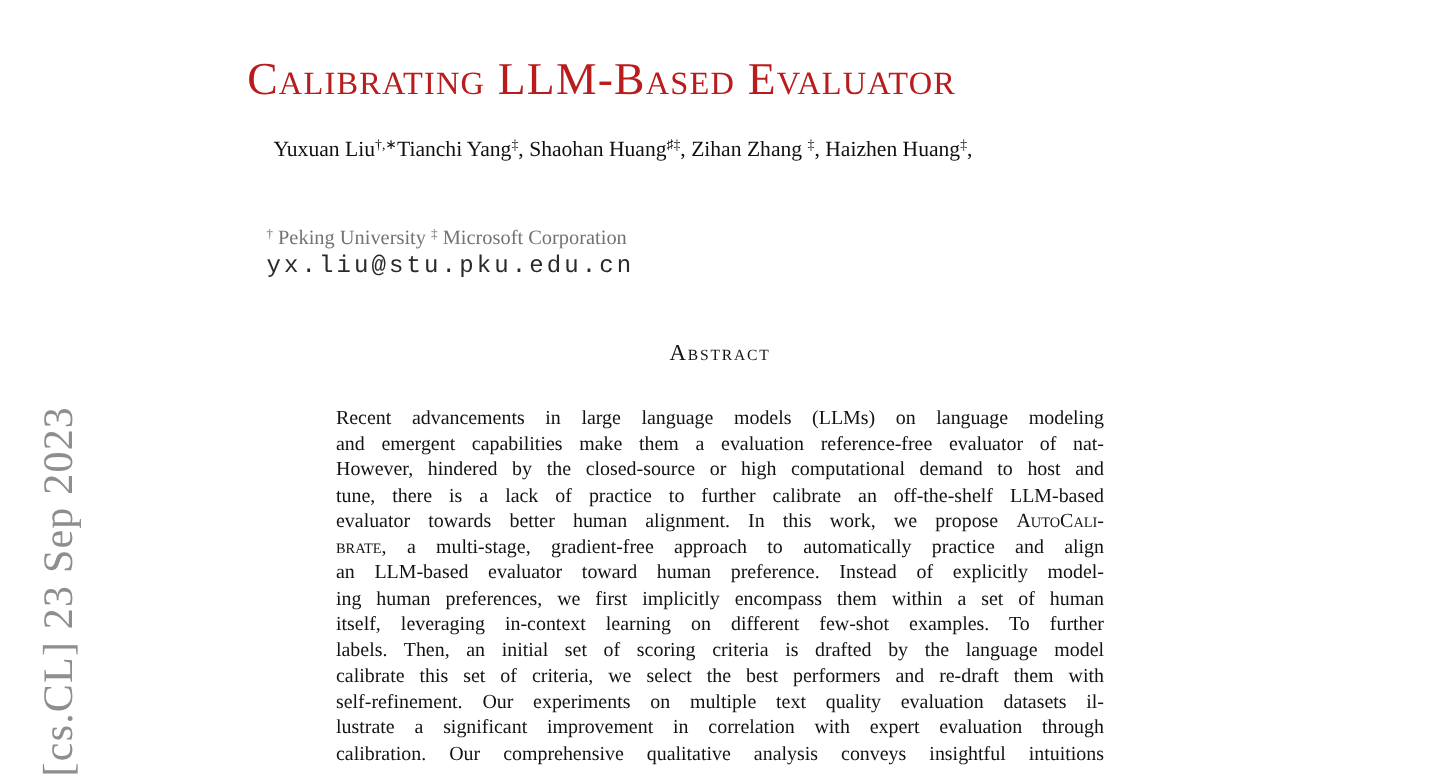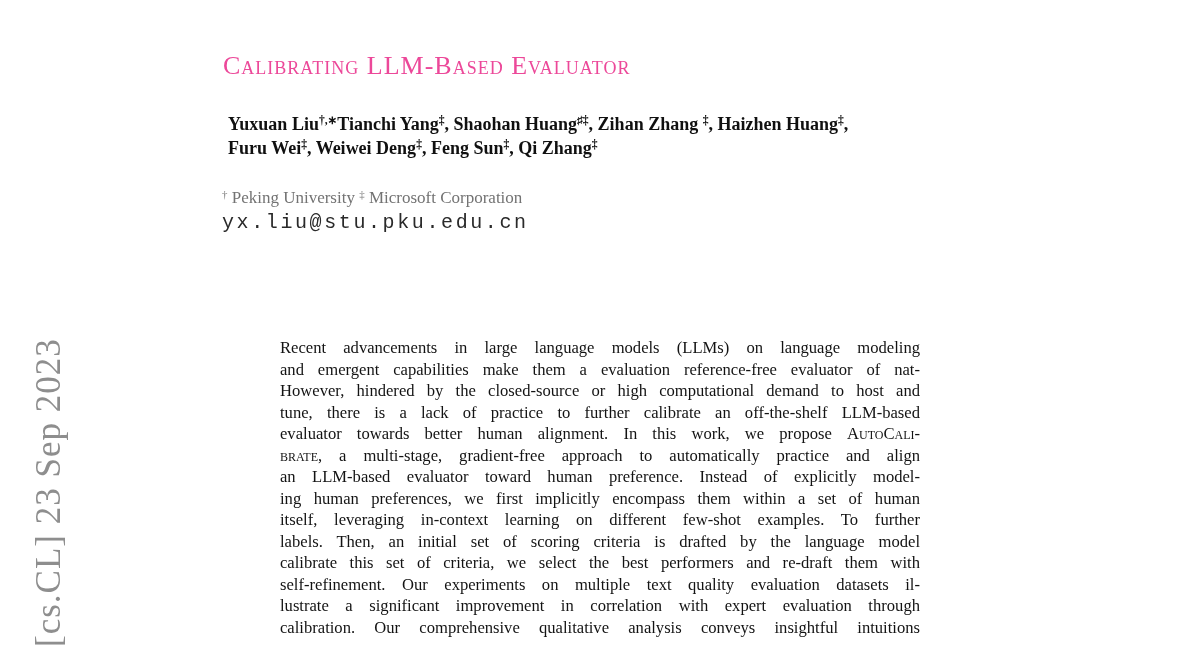--- a/index.html
+++ b/index.html
@@ -23,33 +23,33 @@
     transform-origin: 0 0;
     white-space: nowrap;
     font-size: 35px;
     line-height: 42px;
     letter-spacing: 1px;
     color: #8e8e8e;
     font-family: "Liberation Serif", serif;
   }
   .paper-title {
     position: absolute;
-    left: 223px; top: 44px;
-    font-size: 26px;
+    left: 206px; top: 44px;
+    font-size: 38px;
     line-height: 44px;
     font-variant: small-caps;
     letter-spacing: 1px;
-    color: #ec4899;
+    color: #b91c1c;
   }
   .authors {
     position: absolute;
     left: 228px; top: 113px;
     font-size: 18px;
     line-height: 22px;
-    font-weight: bold;
+    font-weight: normal;
     color: #101010;
     width: 720px;
   }
   sup.mark {
     font-size: 64%;
     vertical-align: baseline;
     position: relative;
     top: -0.5em;
     letter-spacing: 0;
   }
@@ -100,27 +100,27 @@
 <body>
 
 <div class="page">
 
   <div class="arxiv-stamp">[cs.CL] 23 Sep 2023</div>
 
   <div class="paper-title">Calibrating LLM-Based Evaluator</div>
 
   <div class="authors">
     <div><span>Yuxuan Liu</span><sup class="mark">†,∗</sup><span>Tianchi Yang</span><sup class="mark">‡</sup><span>, Shaohan Huang</span><sup class="mark">♯‡</sup><span>, Zihan Zhang </span><sup class="mark">‡</sup><span>, Haizhen Huang</span><sup class="mark">‡</sup><span>,</span></div>
-    <div><span>Furu Wei</span><sup class="mark">‡</sup><span>, Weiwei Deng</span><sup class="mark">‡</sup><span>, Feng Sun</span><sup class="mark">‡</sup><span>, Qi Zhang</span><sup class="mark">‡</sup></div>
   </div>
 
   <div class="affiliation"><sup class="mark">†</sup><span> Peking University </span><sup class="mark">‡</sup><span> Microsoft Corporation</span></div>
 
   <div class="email">yx.liu@stu.pku.edu.cn</div>
 
+  <div class="abstract-heading">Abstract</div>
 
   <div class="abstract-body">
       <div class="jline"><span>Recent advancements in large language models (LLMs) on language modeling</span></div>
       <div class="jline"><span>and emergent capabilities make them a evaluation reference-free evaluator of nat-</span></div>
       <div class="jline"><span>However, hindered by the closed-source or high computational demand to host and</span></div>
       <div class="jline"><span>tune, there is a lack of practice to further calibrate an off-the-shelf LLM-based</span></div>
       <div class="jline"><span>evaluator towards better human alignment. In this work, we propose </span><span class="sc">AutoCali-</span></div>
       <div class="jline"><span class="sc">brate</span><span>, a multi-stage, gradient-free approach to automatically practice and align</span></div>
       <div class="jline"><span>an LLM-based evaluator toward human preference. Instead of explicitly model-</span></div>
       <div class="jline"><span>ing human preferences, we first implicitly encompass them within a set of human</span></div>

